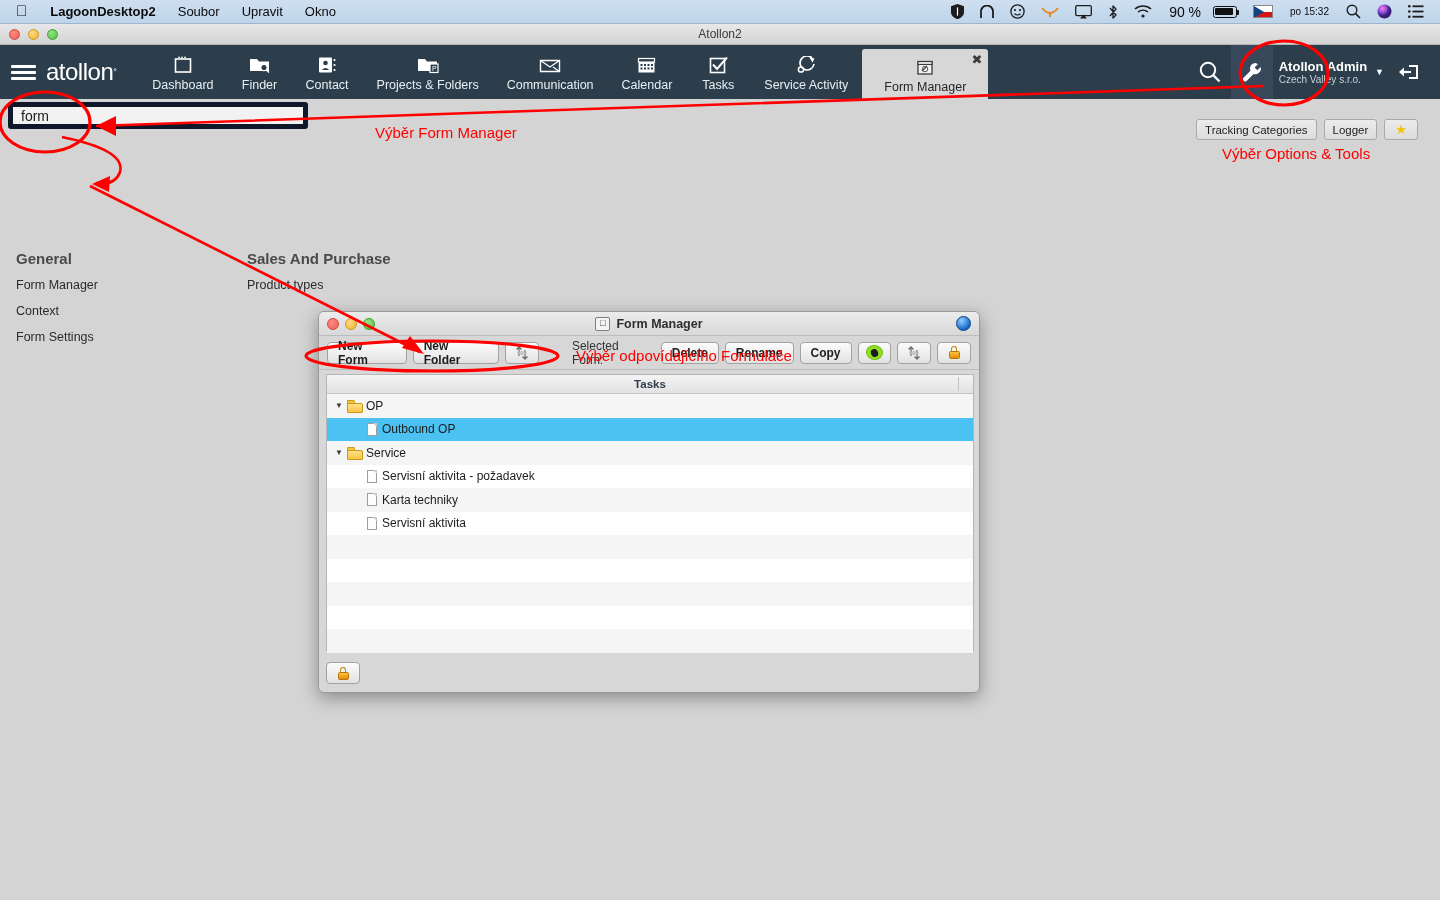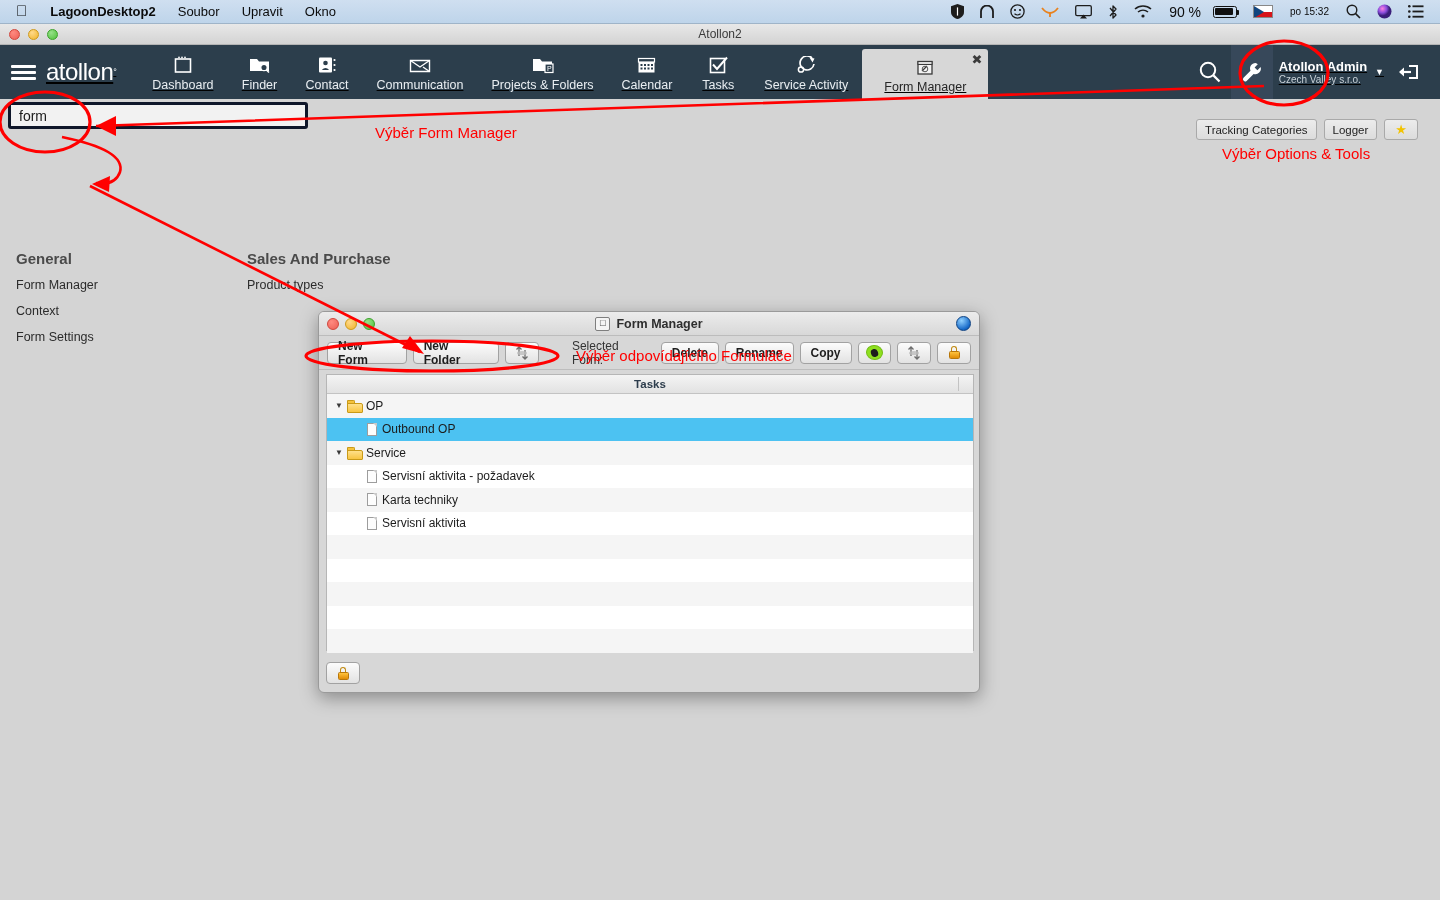--- a/index.html
+++ b/index.html
@@ -51,21 +51,21 @@
   .traffic{ position:absolute; left:9px; top:5px; display:flex; gap:8px; }
   .tl{ width:11px;height:11px;border-radius:50%; }
   .tl.r{ background:radial-gradient(circle at 35% 30%,#ff8a80,#ec5f55);border:1px solid #d0463c;}
   .tl.y{ background:radial-gradient(circle at 35% 30%,#ffd98a,#f0b429);border:1px solid #cf9a1c;}
   .tl.g{ background:radial-gradient(circle at 35% 30%,#97e18a,#4fc13a);border:1px solid #3ba22b;}
 
   
   #navbar{
     height:54px; width:100%;
     background:#2c3e4c;
-    display:flex; align-items:stretch; position:relative;text-decoration:underline;
+    display:flex; align-items:stretch; position:relative;
   }
   #hamburger{ width:46px; display:flex; align-items:center; justify-content:center; }
   .ham-bar{ display:block; width:25px; height:3px; background:#fff; margin:3px 0; border-radius:1px;}
   #brand{ display:flex; align-items:center; color:#fff; font-size:24px; letter-spacing:-0.5px; padding-right:22px;}
   #brand sup{ font-size:9px; vertical-align:super; }
   .navtabs{ display:flex; align-items:stretch; }
   .navtab{
     display:flex; flex-direction:column; align-items:center; justify-content:center;
     color:#e9eef2; font-size:12.5px; padding:0 14px; position:relative; min-width:64px;
   }
@@ -83,21 +83,21 @@
   #user-name{ font-size:13px; font-weight:bold; line-height:15px;}
   #user-org{ font-size:10px; color:#c9d2d9; line-height:12px;}
   #user-caret{ color:#fff; font-size:9px; padding:0 4px 0 2px; align-self:center;}
   #logout-btn{ width:40px; display:flex;align-items:center;justify-content:center;}
 
   
   #page{ position:relative; width:100%; height:801px; background:#d4d4d4; }
 
   #search-wrap{ position:absolute; left:8px; top:3px; }
   #search-input{
-    width:300px; height:27px; border:3px solid #0f172a; border-radius:3px;
+    width:300px; height:27px; border:5px solid #0f172a; border-radius:3px;
     background:#f2f2f2; font-size:14px; color:#1a1a1a; padding:0 8px;
     font-family:"Liberation Sans",sans-serif; outline:none;
   }
 
   .col-head{ position:absolute; font-size:15px; font-weight:bold; color:#4a4a4a; }
   .menu-link{ position:absolute; font-size:12.5px; color:#2b2b2b; }
 
   
   #toolbar-right{ position:absolute; right:22px; top:20px; display:flex; align-items:center; gap:7px;}
   .tb-btn{
@@ -338,37 +338,37 @@
                 <circle cx="17.5" cy="4" r="1.1"></circle>
                 <circle cx="17.5" cy="9" r="1.1"></circle>
                 <circle cx="17.5" cy="14" r="1.1"></circle>
               </g>
             </svg>
         </span>
         <span>Contact</span>
       </div>
       <div class="navtab">
         <span class="ni">
+          <svg width="22" height="18" viewBox="0 0 22 18">
+              <path d="M1 3 H8 L10 5.5 H20 V15 H1 Z" fill="#fff"></path>
+              <rect x="13" y="8" width="8" height="8.5" fill="#2c3e4c" stroke="#fff" stroke-width="1.2"></rect>
+              <text x="15" y="15" font-size="7" fill="#fff" font-family="Liberation Sans">P</text>
+            </svg>
+        </span>
+        <span>Projects &amp; Folders</span>
+      </div>
+      <div class="navtab">
+        <span class="ni">
           <svg width="22" height="16" viewBox="0 0 22 16">
               <path d="M1.5 2.5 H20.5 V13.5 H1.5 Z" fill="none" stroke="#fff" stroke-width="1.4"></path>
               <path d="M1.5 2.5 L11 9 L20.5 2.5" stroke="#fff" stroke-width="1.4" fill="none"></path>
               <path d="M14 9 L20.5 13.5" stroke="#fff" stroke-width="1.4"></path>
             </svg>
         </span>
         <span>Communication</span>
-      </div>
-      <div class="navtab">
-        <span class="ni">
-          <svg width="22" height="18" viewBox="0 0 22 18">
-              <path d="M1 3 H8 L10 5.5 H20 V15 H1 Z" fill="#fff"></path>
-              <rect x="13" y="8" width="8" height="8.5" fill="#2c3e4c" stroke="#fff" stroke-width="1.2"></rect>
-              <text x="15" y="15" font-size="7" fill="#fff" font-family="Liberation Sans">P</text>
-            </svg>
-        </span>
-        <span>Projects &amp; Folders</span>
       </div>
       <div class="navtab">
         <span class="ni">
           <svg width="19" height="18" viewBox="0 0 19 18">
               <rect x="1.5" y="2.5" width="16" height="14" fill="#fff"></rect>
               <rect x="1.5" y="2.5" width="16" height="3.5" fill="#2c3e4c" stroke="#fff" stroke-width="1.2"></rect>
               <g fill="#2c3e4c">
                 <rect x="3.5" y="8" width="2" height="2"></rect>
                 <rect x="7" y="8" width="2" height="2"></rect>
                 <rect x="10.5" y="8" width="2" height="2"></rect>

